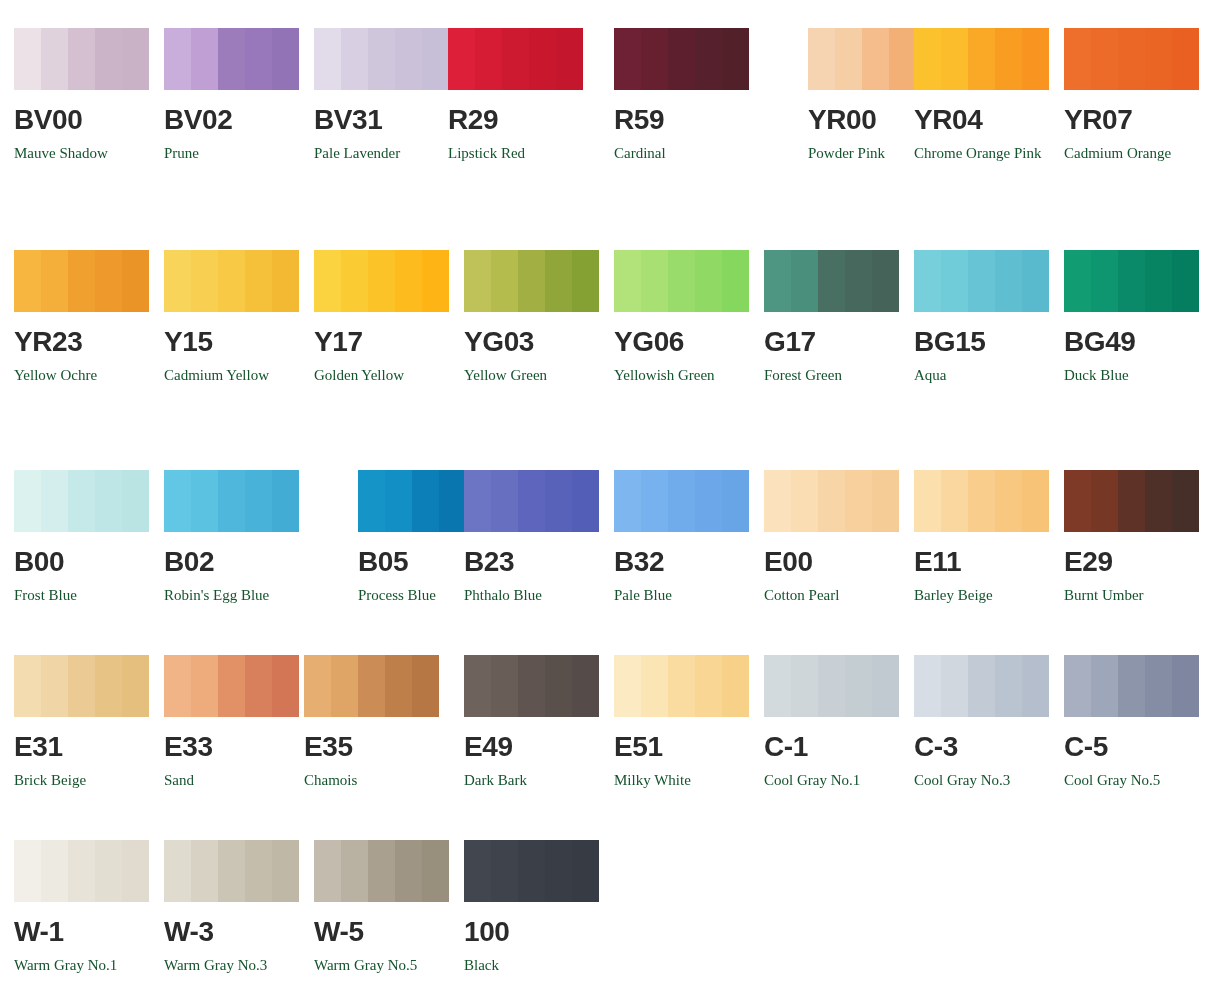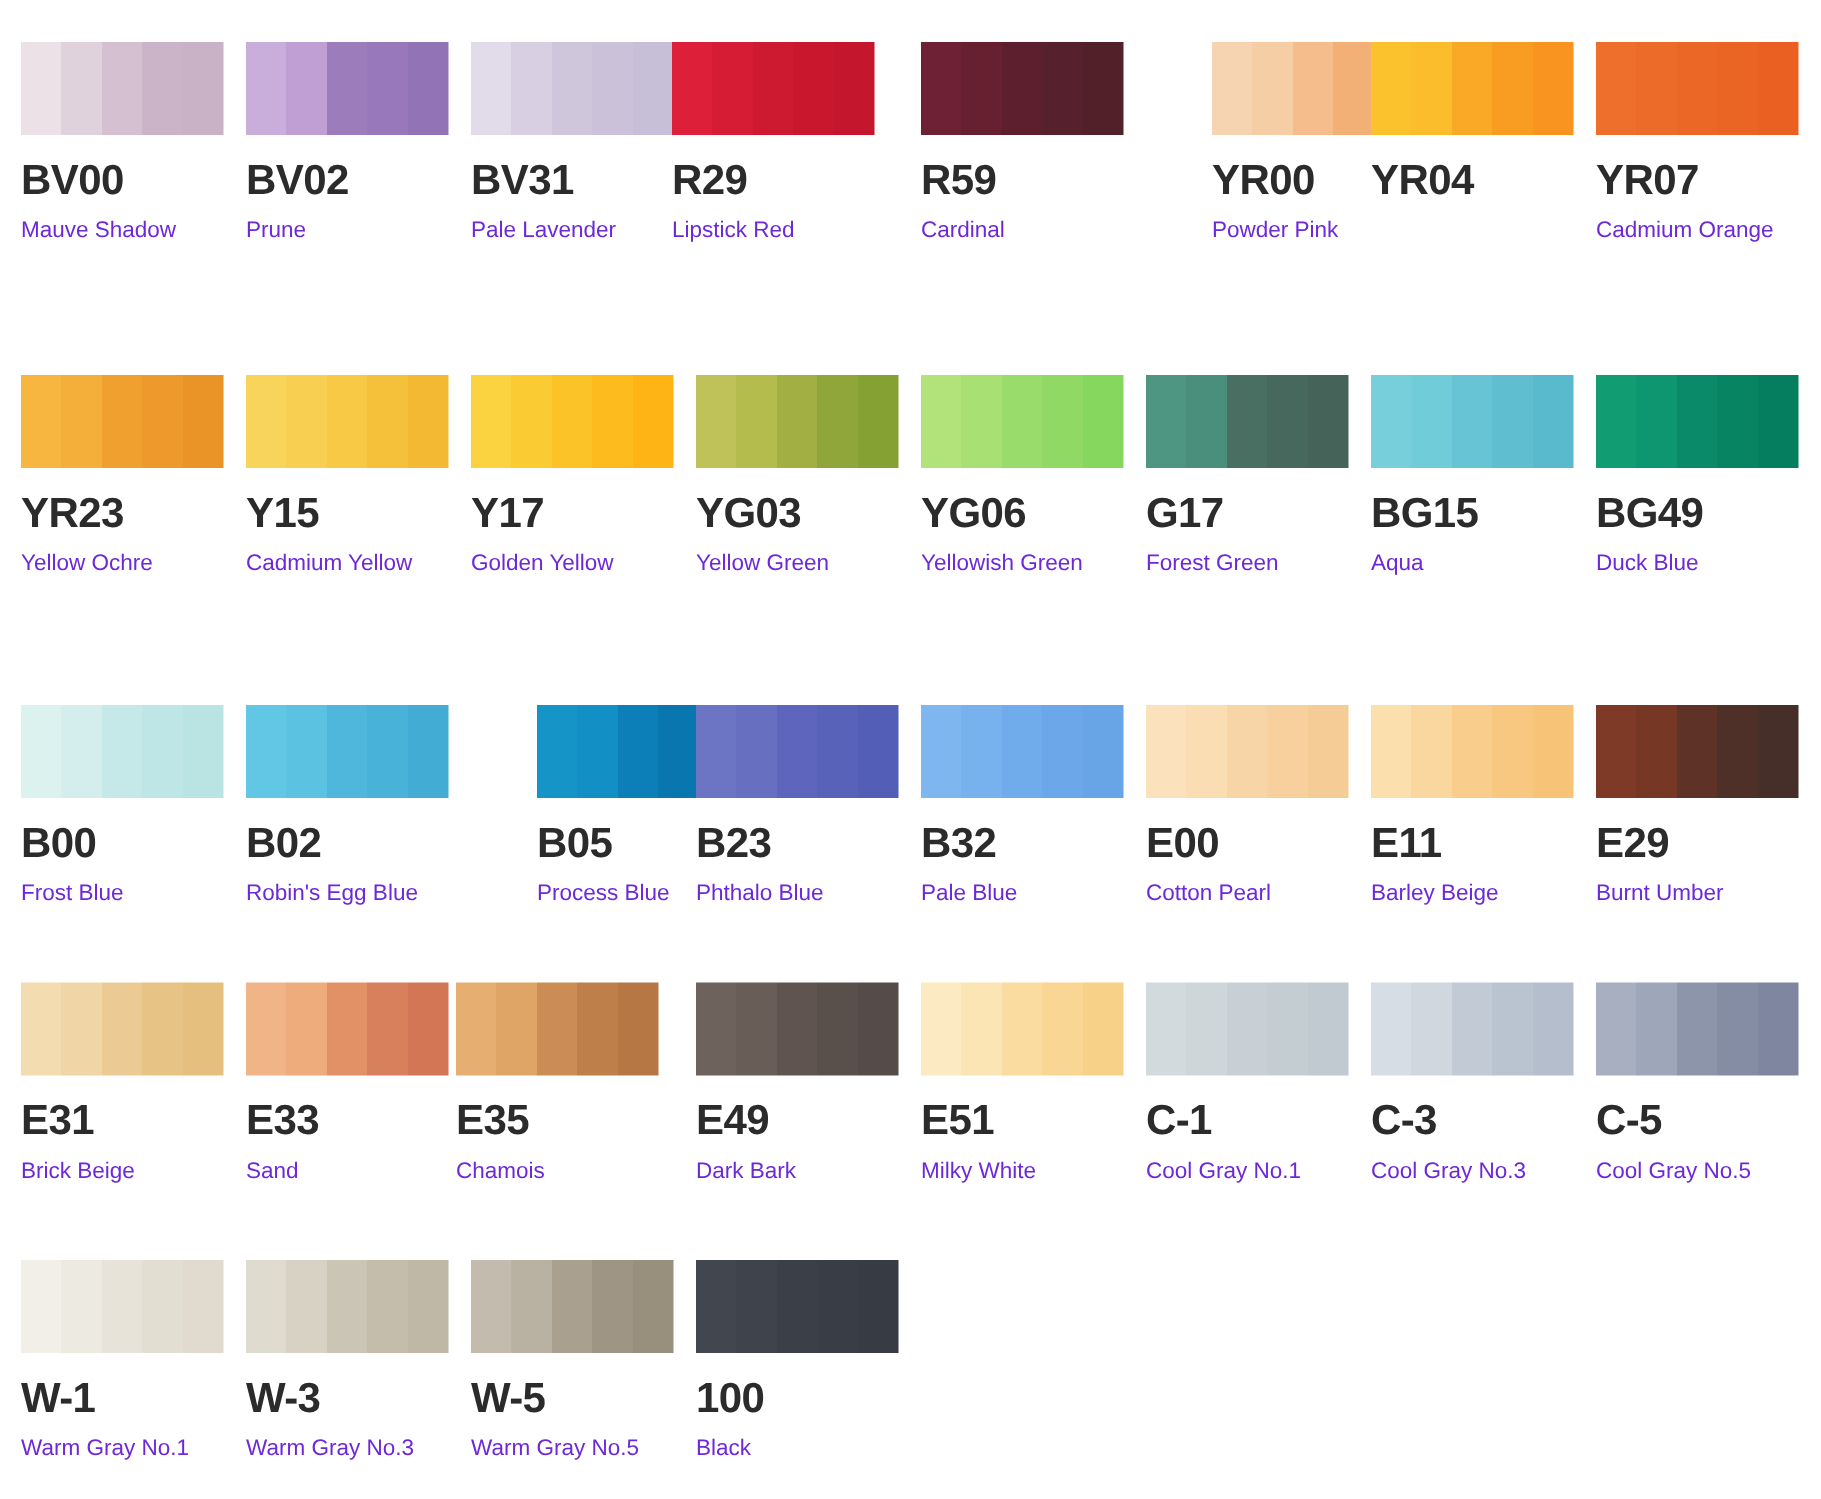--- a/index.html
+++ b/index.html
@@ -43,23 +43,24 @@
     line-height: 1;
     margin-top: 16px;
     color: #2b2b2b;
     white-space: nowrap;
   }
   .swatch-name {
     font-size: 15px;
     font-weight: normal;
     line-height: 1.85;
     margin-top: 6px;
-    color: #6d28d9;
+    color: #14532d;
     width: 136px;
     word-wrap: break-word;
+    font-family: Liberation Serif, serif;
   }
 </style>
 </head>
 <body>
 
 <div id="swatch-grid">
     <div class="swatch-row" style="top: 28px;">
       <div class="swatch-cell" style="left: 14px;">
         <div class="swatch-chip" style="background: linear-gradient(to right, rgb(235, 225, 230) 0%, rgb(235, 225, 230) 20%, rgb(224, 210, 220) 20%, rgb(224, 210, 220) 40%, rgb(212, 192, 208) 40%, rgb(212, 192, 208) 60%, rgb(203, 180, 200) 60%, rgb(203, 180, 200) 80%, rgb(201, 177, 198) 80%, rgb(201, 177, 198) 100%);"></div>
         <div class="swatch-code">BV00</div>
@@ -86,20 +87,21 @@
         <div class="swatch-name">Cardinal</div>
       </div>
       <div class="swatch-cell" style="left: 808px;">
         <div class="swatch-chip" style="background: linear-gradient(to right, rgb(247, 212, 177) 0%, rgb(247, 212, 177) 20%, rgb(246, 206, 166) 20%, rgb(246, 206, 166) 40%, rgb(244, 189, 139) 40%, rgb(244, 189, 139) 60%, rgb(242, 176, 119) 60%, rgb(242, 176, 119) 80%, rgb(239, 165, 102) 80%, rgb(239, 165, 102) 100%);"></div>
         <div class="swatch-code">YR00</div>
         <div class="swatch-name">Powder Pink</div>
       </div>
       <div class="swatch-cell" style="left: 914px;">
         <div class="swatch-chip" style="background: linear-gradient(to right, rgb(252, 194, 46) 0%, rgb(252, 194, 46) 20%, rgb(251, 189, 43) 20%, rgb(251, 189, 43) 40%, rgb(250, 169, 38) 40%, rgb(250, 169, 38) 60%, rgb(249, 156, 34) 60%, rgb(249, 156, 34) 80%, rgb(248, 148, 31) 80%, rgb(248, 148, 31) 100%);"></div>
         <div class="swatch-code">YR04</div>
+        <div class="swatch-name">Chrome Orange Pink</div>
       </div>
       <div class="swatch-cell" style="left: 1064px;">
         <div class="swatch-chip" style="background: linear-gradient(to right, rgb(238, 111, 44) 0%, rgb(238, 111, 44) 20%, rgb(236, 107, 41) 20%, rgb(236, 107, 41) 40%, rgb(235, 103, 38) 40%, rgb(235, 103, 38) 60%, rgb(234, 100, 36) 60%, rgb(234, 100, 36) 80%, rgb(233, 96, 34) 80%, rgb(233, 96, 34) 100%);"></div>
         <div class="swatch-code">YR07</div>
         <div class="swatch-name">Cadmium Orange</div>
       </div>
     </div>
     <div class="swatch-row" style="top: 250px;">
       <div class="swatch-cell" style="left: 14px;">
         <div class="swatch-chip" style="background: linear-gradient(to right, rgb(246, 182, 64) 0%, rgb(246, 182, 64) 20%, rgb(244, 174, 58) 20%, rgb(244, 174, 58) 40%, rgb(239, 160, 47) 40%, rgb(239, 160, 47) 60%, rgb(237, 153, 43) 60%, rgb(237, 153, 43) 80%, rgb(234, 147, 39) 80%, rgb(234, 147, 39) 100%);"></div>

